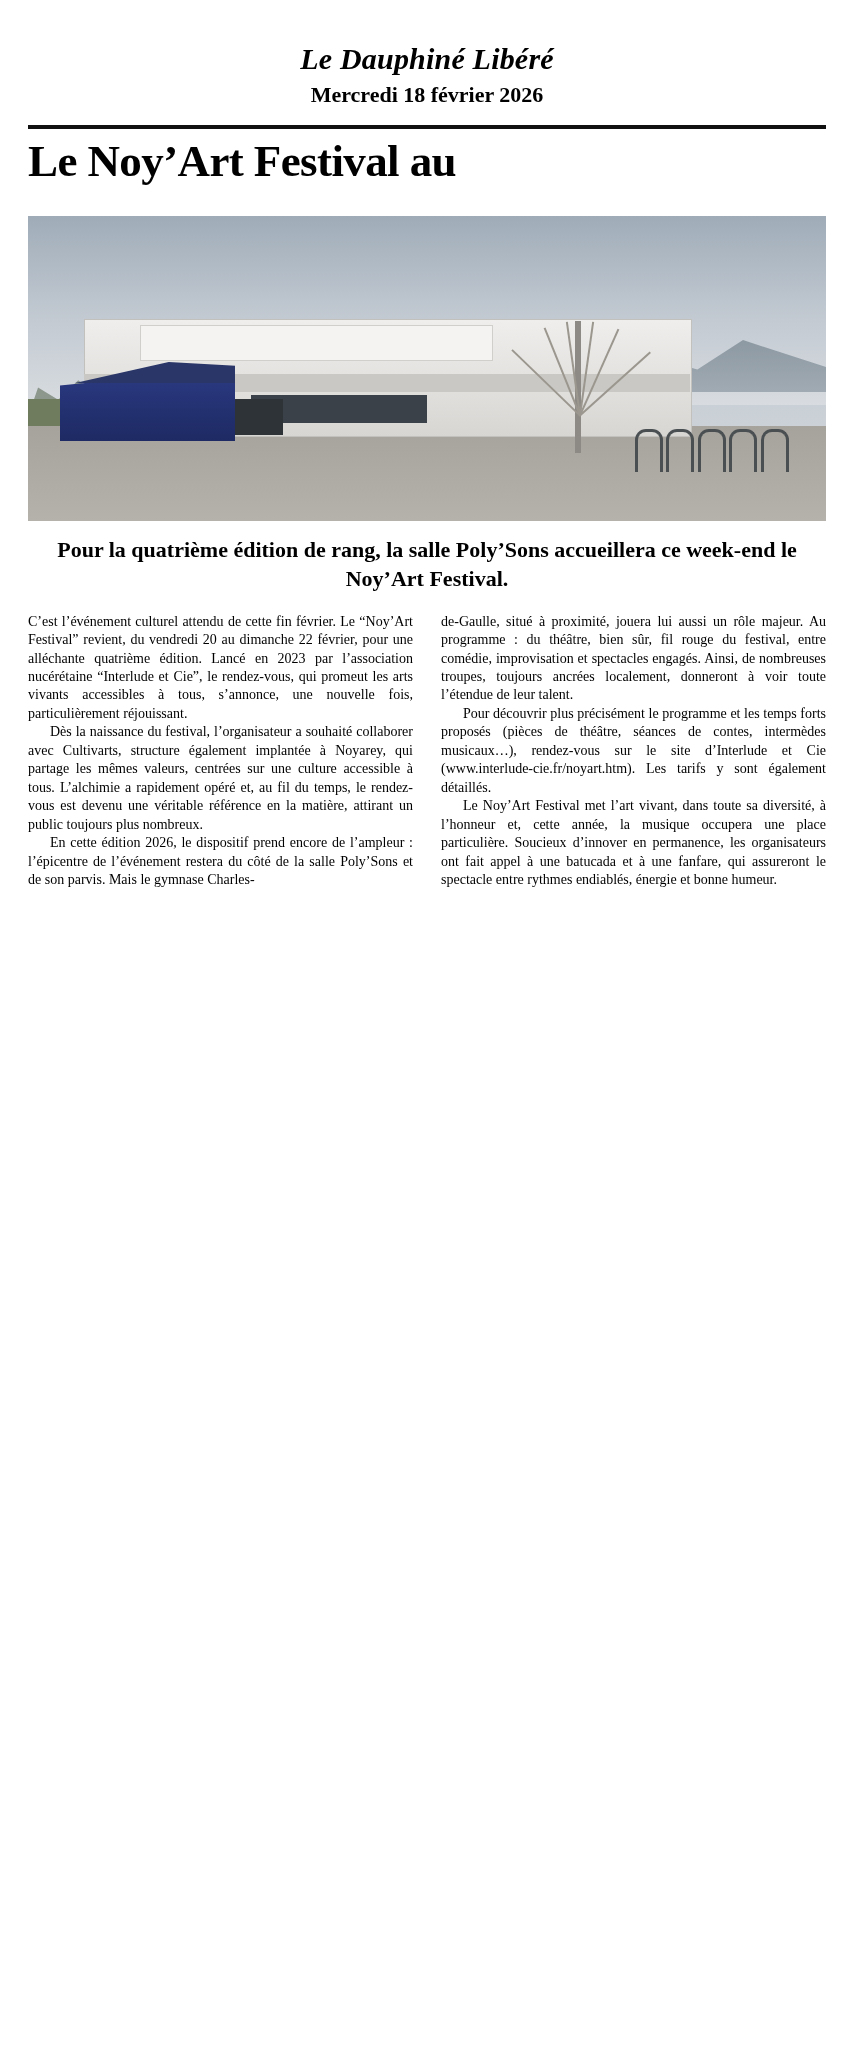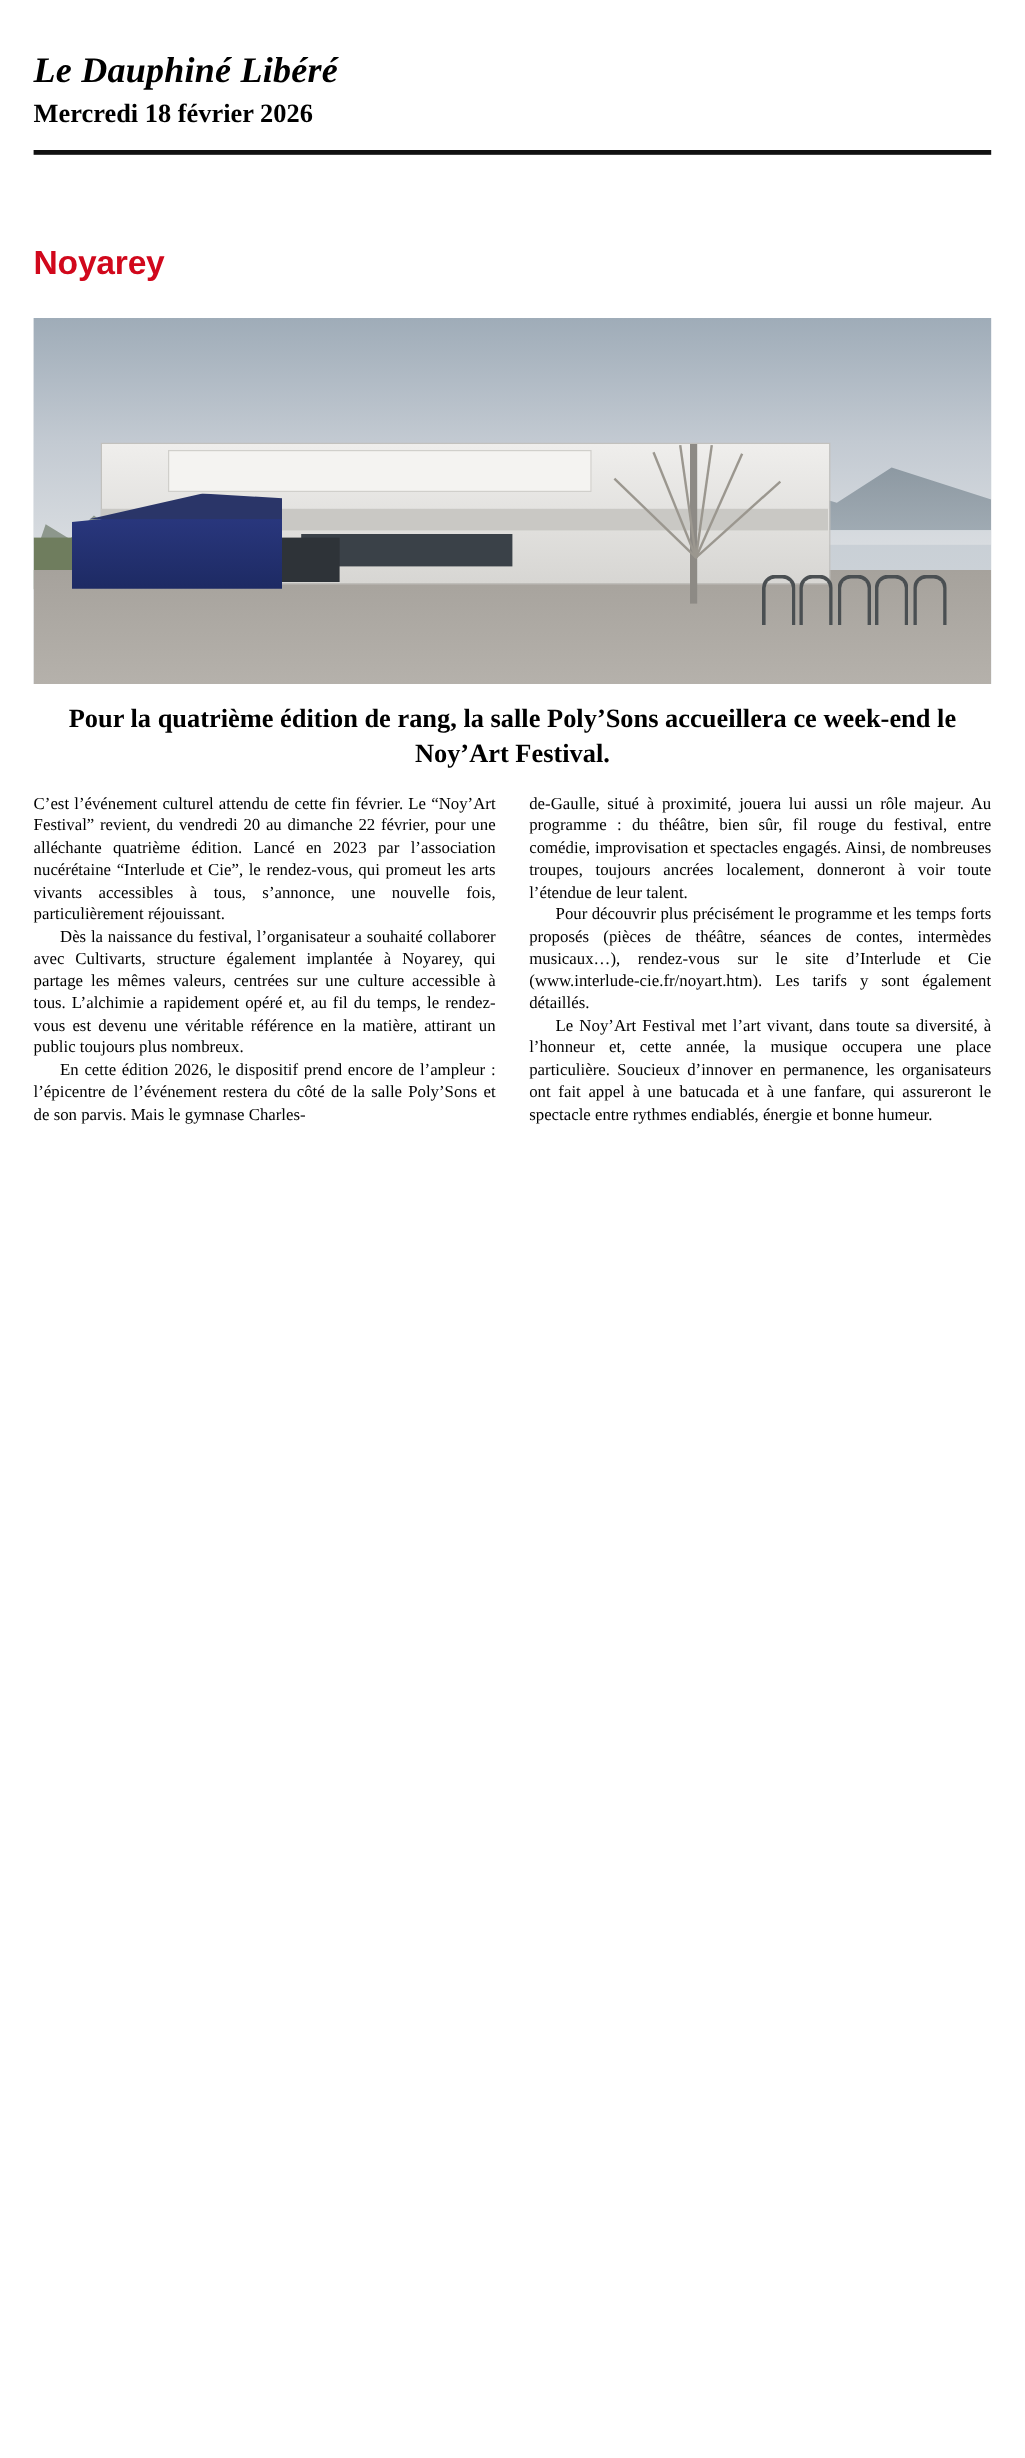--- a/index.html
+++ b/index.html
@@ -18,21 +18,21 @@
     position: relative;
     width: 854px;
     height: 2048px;
     box-sizing: border-box;
     padding: 0 28px;
   }
 
   
   .masthead {
     padding-top: 42px;
-    text-align: left;
+    text-align: center;
   }
   .masthead-title {
     font-family: "Liberation Serif", serif;
     font-style: italic;
     font-weight: bold;
     font-size: 30px;
     letter-spacing: 0.2px;
     line-height: 1.15;
   }
   .masthead-date {
@@ -182,23 +182,23 @@
 <body>
 
 <div class="page">
 
   <div class="masthead">
     <div class="masthead-title">Le Dauphiné Libéré</div>
     <div class="masthead-date">Mercredi 18 février 2026</div>
     <div class="masthead-rule"></div>
   </div>
 
-  <div class="kicker">Noyarey</div>
 
   <h1 class="headline">
+    <span class="l1">Le Noy’Art Festival au</span>
   </h1>
 
   <div class="photo">
     <div class="sky"></div>
     <div class="mountain"></div>
     <div class="treeline"></div>
     <div class="grass"></div>
     <div class="ground"></div>
     <div class="building-main"></div>
     <div class="building-upper"></div>

